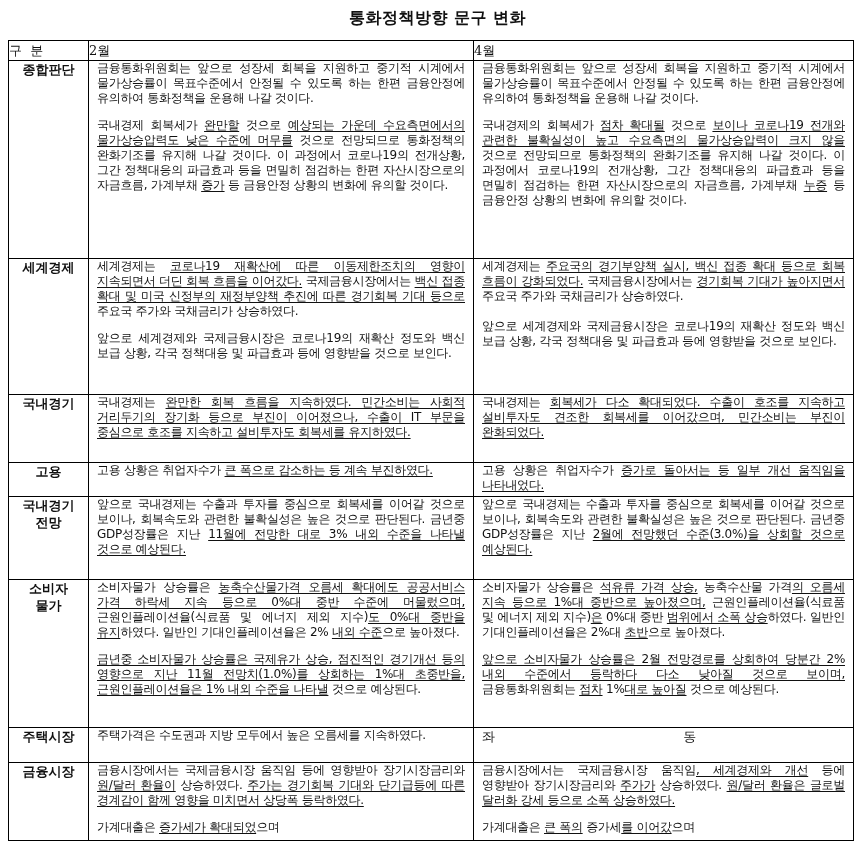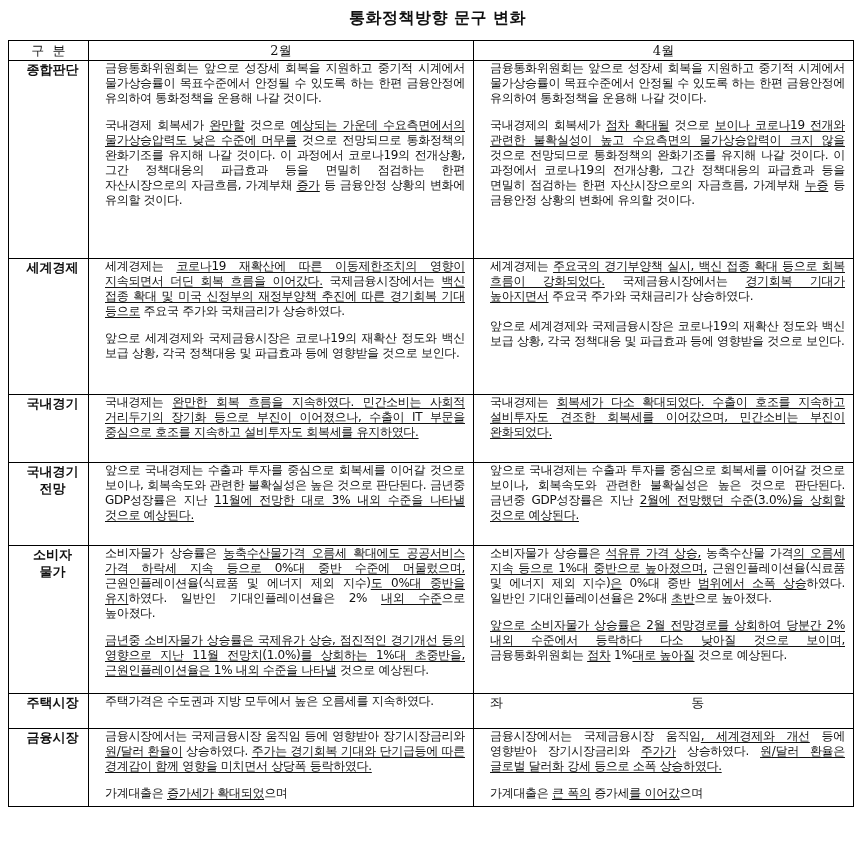--- a/index.html
+++ b/index.html
@@ -5,23 +5,23 @@
   html, body { margin: 0; padding: 0; background: #ffffff; }
   body { width: 861px; height: 859px; overflow: hidden; position: relative;
          font-family: "DejaVu Sans", "Liberation Sans", sans-serif; color: #111; }
   .title { position: absolute; left: 7px; top: 8px; width: 861px; text-align: center;
            font-family: "DejaVu Serif", "Liberation Serif", serif; font-size: 16px; font-weight: bold; letter-spacing: 0.5px; }
   table.cmp { position: absolute; left: 8px; top: 40px; width: 845px; border-collapse: collapse;
               table-layout: fixed; border: 1.5px solid #000; }
   table.cmp col.c0 { width: 80px; }
   table.cmp col.c1 { width: 385px; }
   table.cmp col.c2 { width: 380px; }
-  table.cmp th, table.cmp td { border: 1px solid #000; vertical-align: top; padding: 0 8px 0 16px; }
+  table.cmp th, table.cmp td { border: 1px solid #000; vertical-align: top; padding: 0 8px 0 8px; }
   table.cmp thead th { font-family: "DejaVu Serif", "Liberation Serif", serif; font-weight: normal;
-                       font-size: 13px; height: 19px; line-height: 19px; text-align: center; padding: 0; border-bottom: 1.5px solid #000; }
+                       font-size: 13px; height: 19px; line-height: 19px; text-align: left; padding: 0; border-bottom: 1.5px solid #000; }
   td.cat { text-align: center; vertical-align: middle; font-weight: bold; font-size: 13px; line-height: 17px; padding: 0 2px; white-space: pre-line; }
   td.txt { font-size: 12px; line-height: 15px; text-align: justify; word-break: keep-all; letter-spacing: -0.3px; padding-top: 2px; padding-bottom: 2px; }
   td.txt p { margin: 0; }
   td.txt p + p { margin-top: 12px; }
   td.txt p.gap { margin-top: 15px; }
   td.center { vertical-align: middle; font-size: 13px; letter-spacing: 60px; padding-left: 60px; }
   .u { text-decoration: underline; text-underline-offset: 2px; }
 </style>
 </head>
 <body>
@@ -66,20 +66,29 @@
     </tr>
     <tr style="height:68px">
       <td class="cat">국내경기</td>
       <td class="txt">
           <p><span>국내경제는 </span><span class="u">완만한 회복 흐름을 지속하였다. 민간소비는 사회적 거리두기의 장기화 등으로 부진이 이어졌으나, 수출이 IT 부문을 중심으로 호조를 지속하고 설비투자도 회복세를 유지하였다.</span></p>
         </td>
       <td class="txt">
           <p><span>국내경제는 </span><span class="u">회복세가 다소 확대되었다. 수출이 호조를 지속하고 설비투자도 견조한 회복세를 이어갔으며, 민간소비는 부진이 완화되었다.</span></p>
         </td>
     </tr>
+    <tr style="height:34px">
+      <td class="cat">고용</td>
+      <td class="txt">
+          <p><span>고용 상황은 취업자수가 </span><span class="u">큰 폭으로 감소하는 등 계속 부진하였다.</span></p>
+        </td>
+      <td class="txt">
+          <p><span>고용 상황은 취업자수가 </span><span class="u">증가로 돌아서는 등 일부 개선 움직임을 나타내었다.</span></p>
+        </td>
+    </tr>
     <tr style="height:83px">
       <td class="cat">국내경기
 전망</td>
       <td class="txt">
           <p><span>앞으로 국내경제는 수출과 투자를 중심으로 회복세를 이어갈 것으로 보이나, 회복속도와 관련한 불확실성은 높은 것으로 판단된다. 금년중 GDP성장률은 지난 </span><span class="u">11월에 전망한 대로 3% 내외 수준을 나타낼 것으로 예상된다.</span></p>
         </td>
       <td class="txt">
           <p><span>앞으로 국내경제는 수출과 투자를 중심으로 회복세를 이어갈 것으로 보이나, 회복속도와 관련한 불확실성은 높은 것으로 판단된다. 금년중 GDP성장률은 지난 </span><span class="u">2월에 전망했던 수준(3.0%)을 상회할 것으로 예상된다.</span></p>
         </td>
     </tr>

